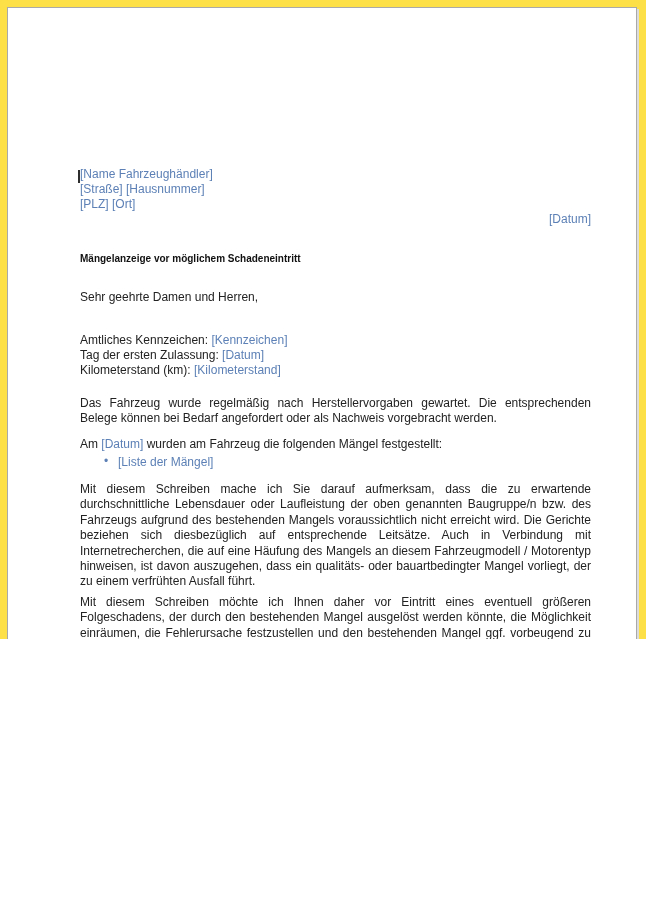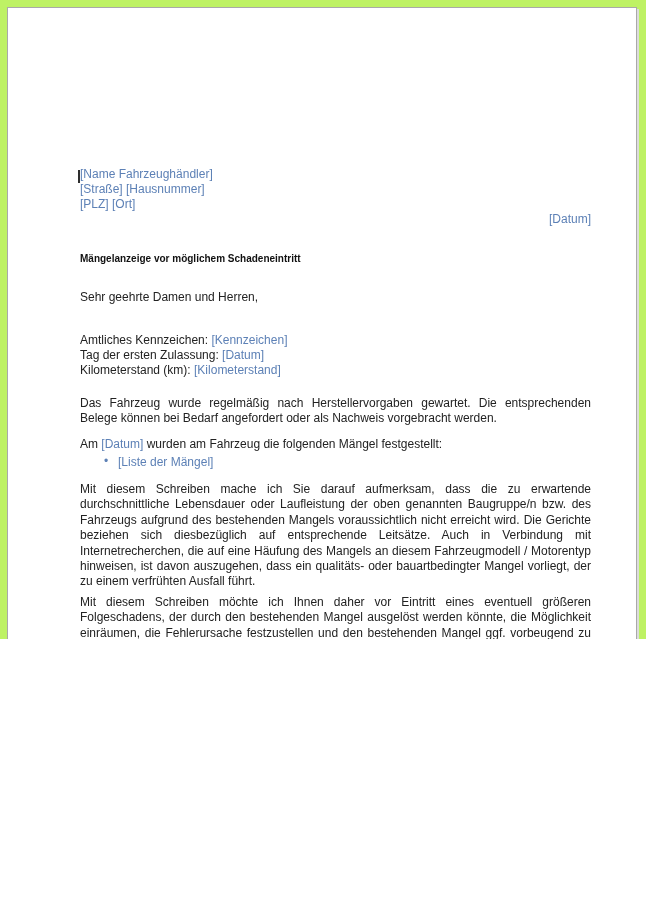--- a/index.html
+++ b/index.html
@@ -7,21 +7,21 @@
     --text-color: #222222;
     --border-color: #a9a9a9;
     --shadow-color: #dcdcdc;
   }
   * { margin: 0; padding: 0; box-sizing: border-box; }
   html, body { background: #ffffff; }
   #doc {
     position: relative;
     width: 646px;
     height: 639px;
-    background: #bef264;
+    background: #fde047;
     font-family: "Liberation Sans", "DejaVu Sans", sans-serif;
     font-size: 12px;
     line-height: 15.2px;
     color: var(--text-color);
     overflow: hidden;
   }
   .sheet {
     position: absolute;
     left: 7px; top: 7px;
     width: 630px; height: 893px;

